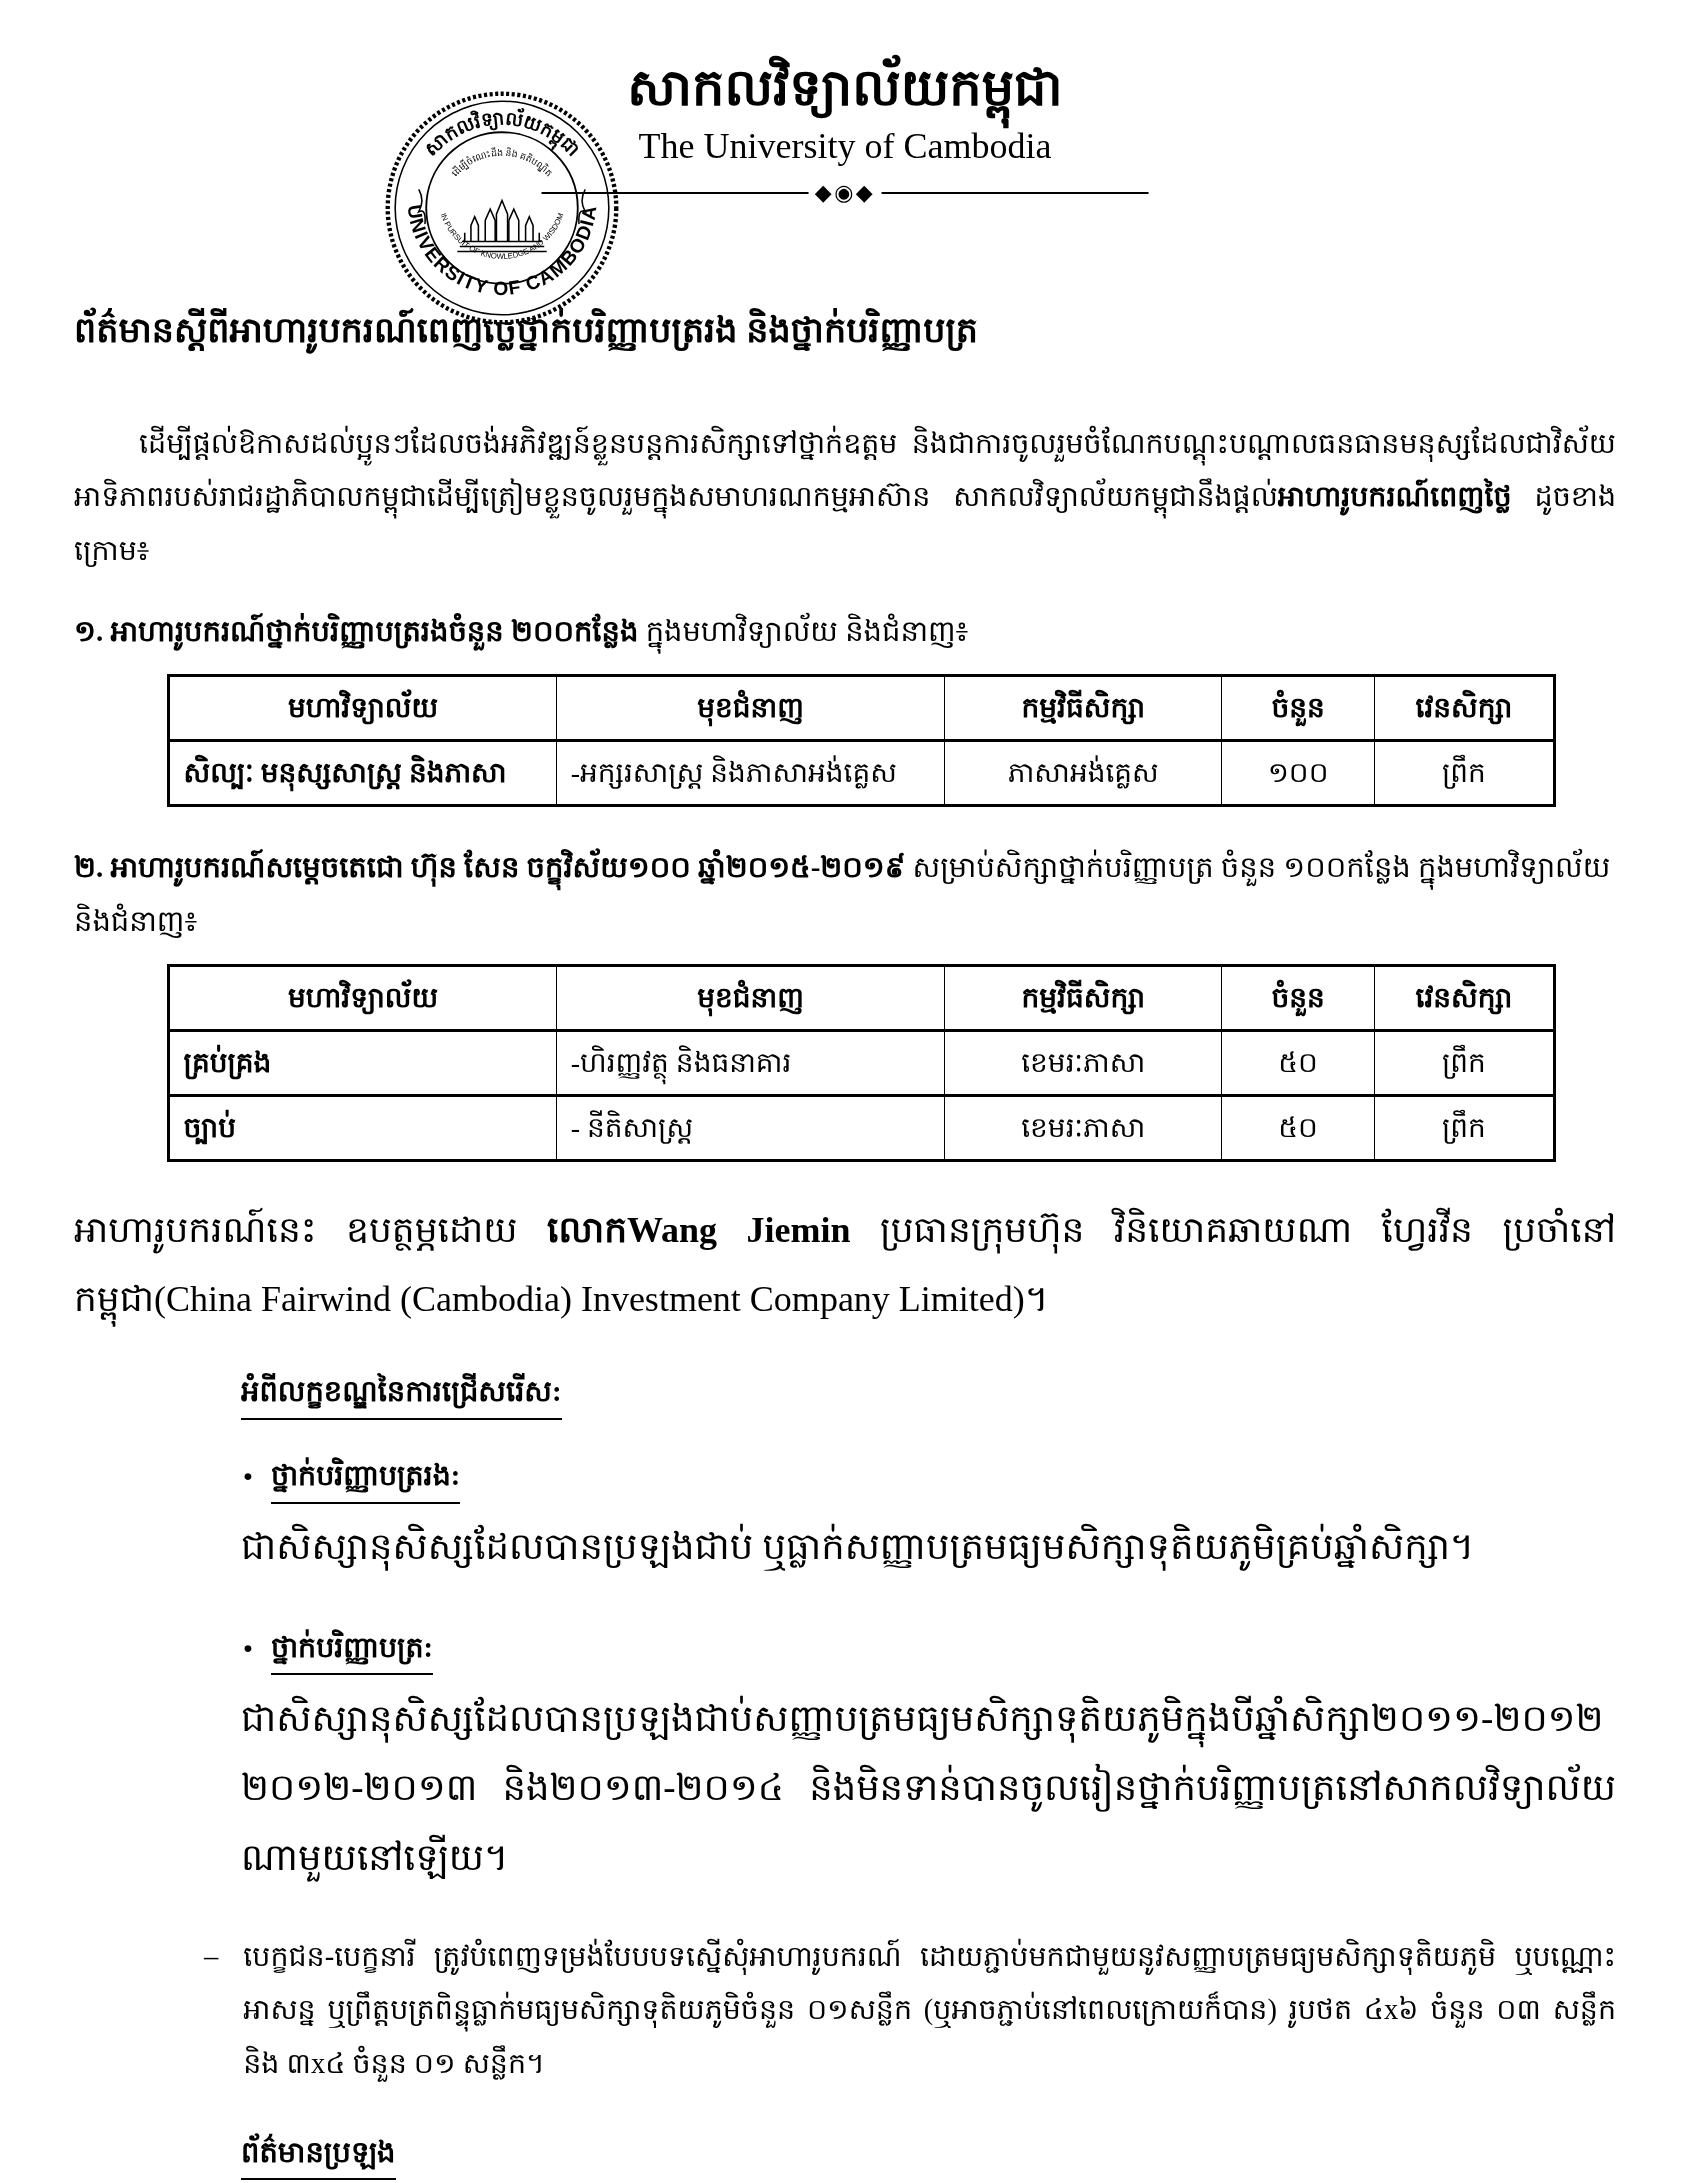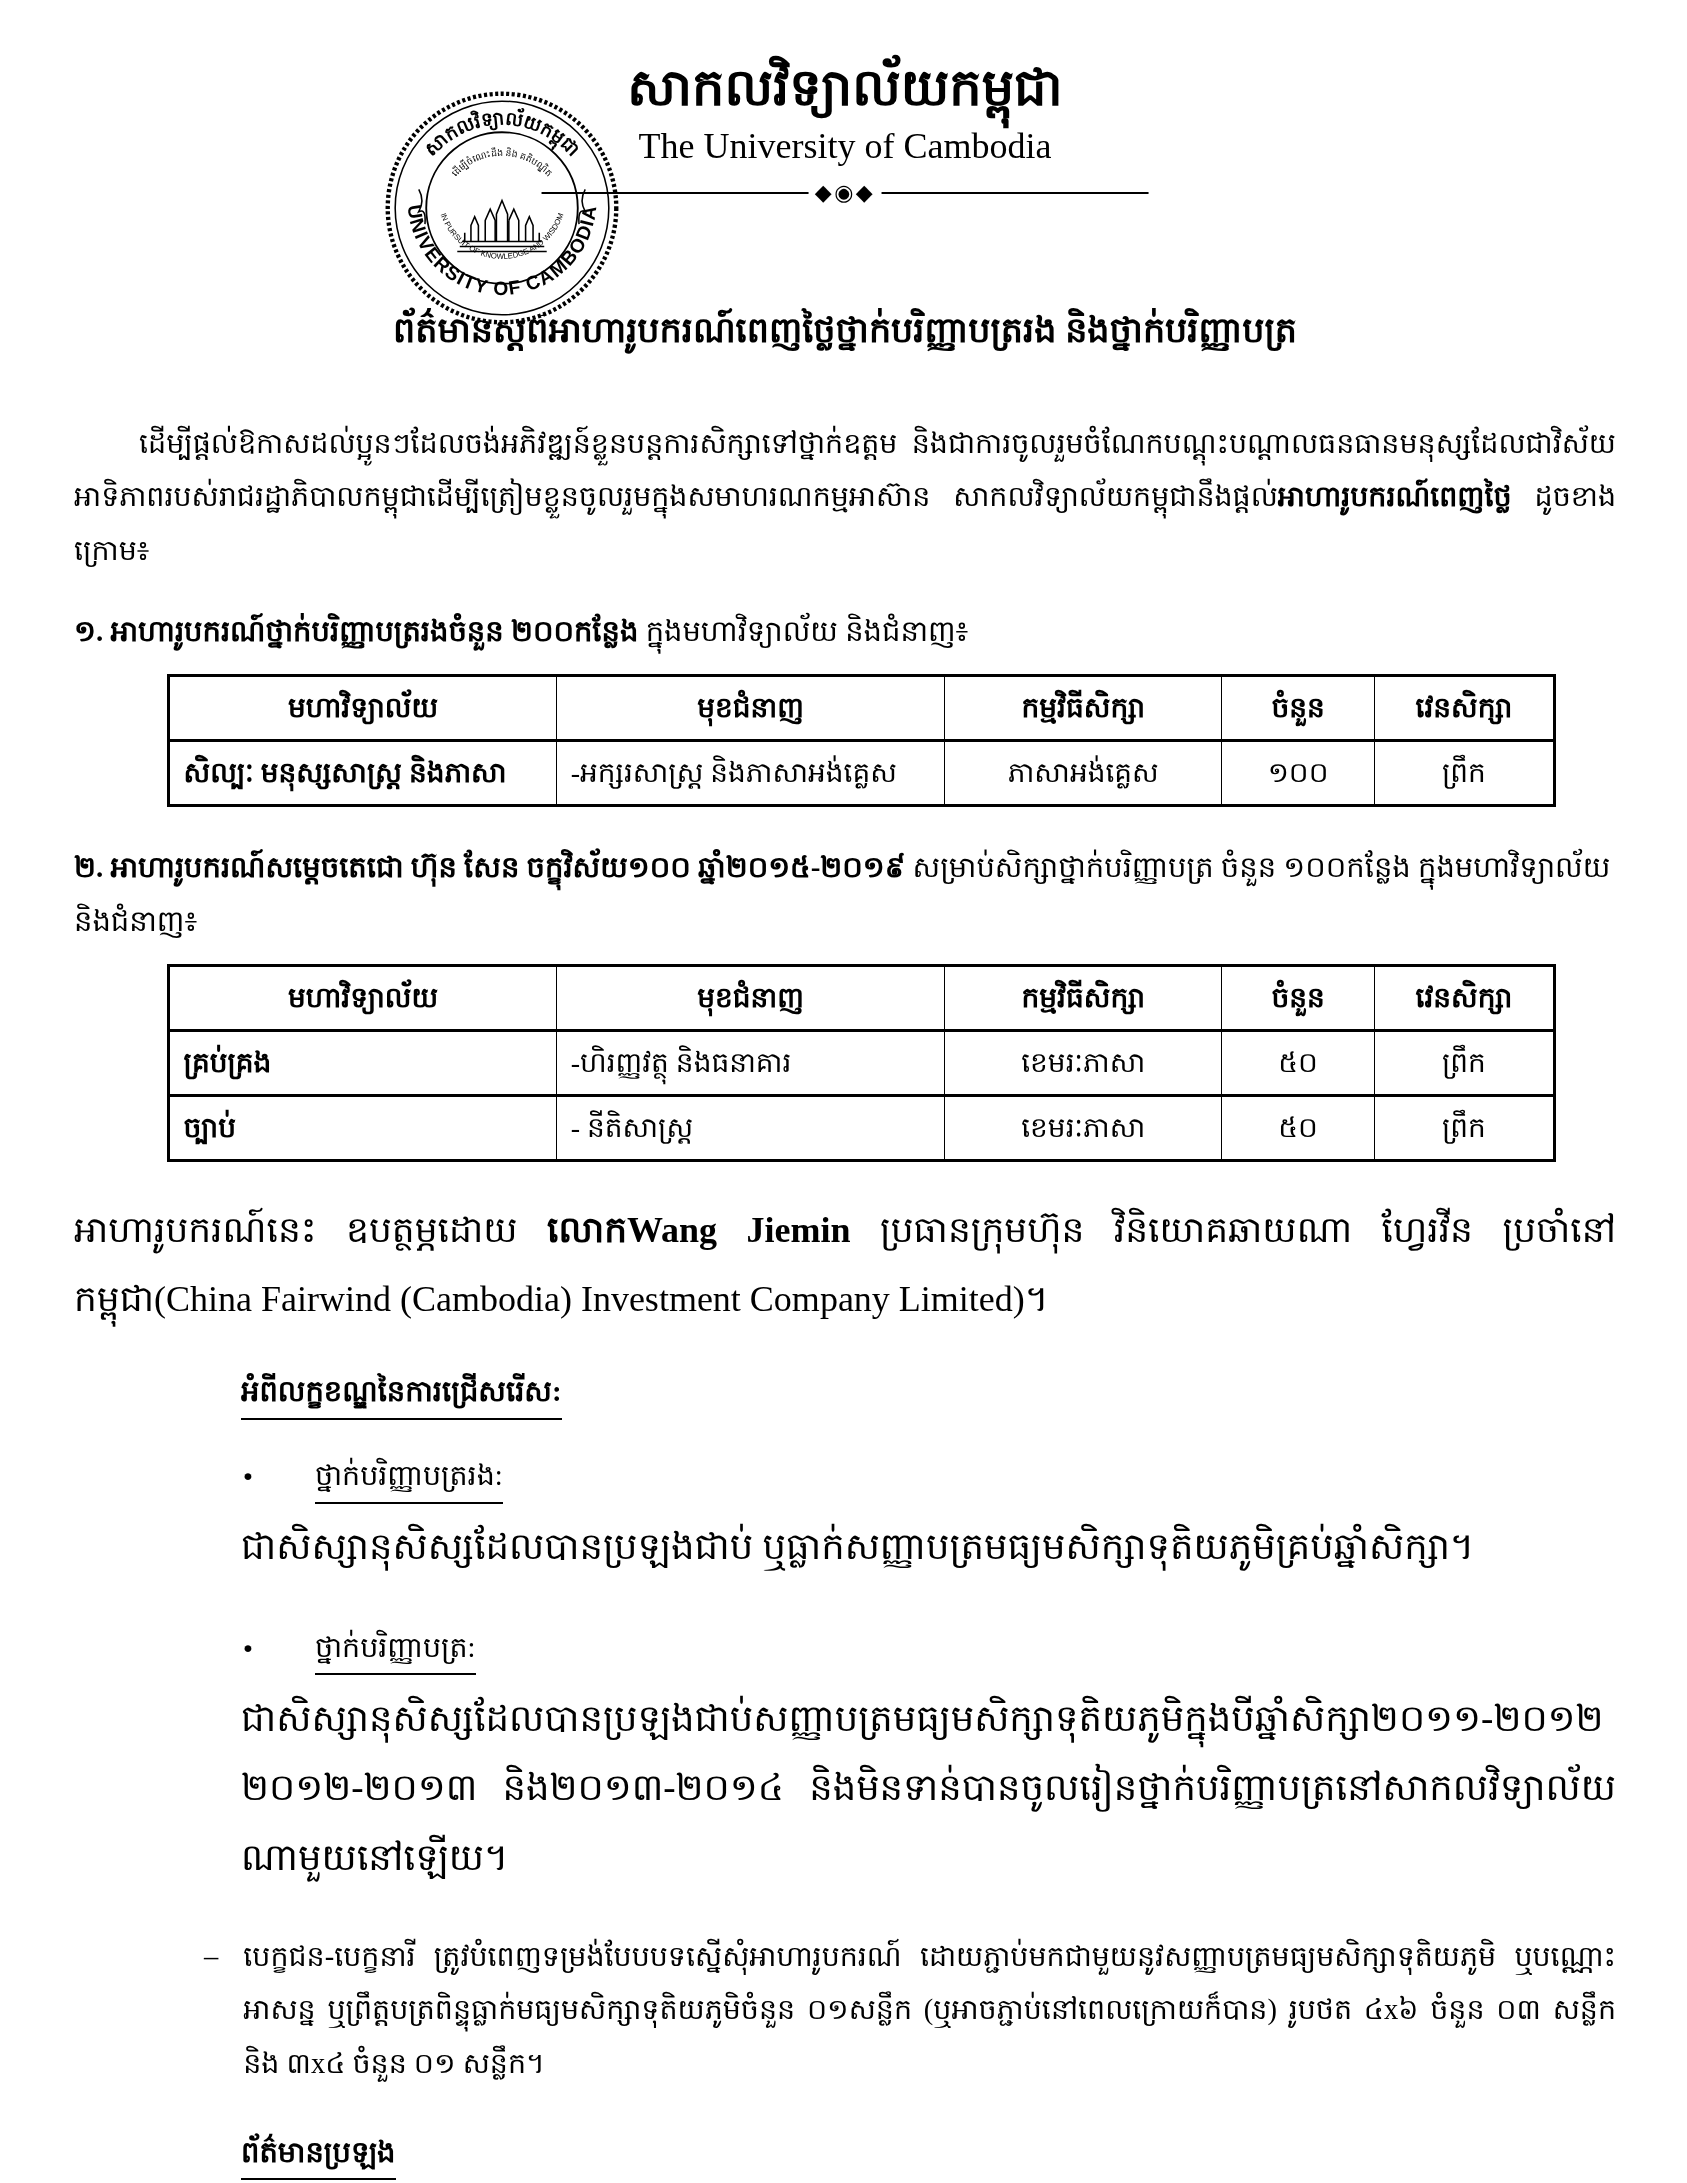--- a/index.html
+++ b/index.html
@@ -12,40 +12,40 @@
   
   header{position:relative;height:260px;}
   .logo{position:absolute;left:310px;top:56px;width:236px;height:236px;}
   .header-center{position:absolute;left:50%;top:25px;transform:translateX(-50%);text-align:center;white-space:nowrap;}
   .kh-name{font-size:51px;font-weight:bold;line-height:1.15;}
   .en-name{font-size:36px;margin-top:7px;}
   .divider{display:flex;align-items:center;justify-content:center;margin-top:13.6px;}
   .divider .hline{width:267px;height:1.9px;background:#000;}
   .divider .ornament{font-size:22px;padding:0 6.2px;letter-spacing:2.5px;font-family:"DejaVu Sans",sans-serif;}
   
-  .doc-title{font-size:35px;font-weight:bold;text-align:center;margin:11px 0 59px;line-height:1.5;}
+  .doc-title{font-size:35px;font-weight:bold;margin:11px 0 59px;line-height:1.5;}
   
   .intro{font-size:28.5px;line-height:1.88;text-align:justify;text-indent:65px;margin:0 0 28px;}
   .sec-head{font-size:29px;line-height:1.85;margin:22px 0 15.5px;}
   
   table{border-collapse:collapse;margin:12.4px 0 34px 93px;width:1389px;font-size:28px;border:3.7px solid #000;table-layout:fixed;}
   th,td{border:1.9px solid #000;padding:10px 13.6px;line-height:1.5;}
   thead th{border-bottom:3.7px solid #000;font-weight:bold;text-align:center;}
   tbody td{border-top:3.1px solid #000;}
   tbody td:nth-child(1){font-weight:bold;text-align:left;}
   tbody td:nth-child(2){text-align:left;}
   tbody td:nth-child(3),tbody td:nth-child(4),tbody td:nth-child(5){text-align:center;}
   .sponsor{font-size:36px;line-height:1.9;text-align:justify;margin:3.1px 0 34px;}
   
   .criteria{padding-left:167px;}
   .u{border-bottom:2.5px solid #000;padding-bottom:2.5px;}
   .crit-head{display:inline-block;font-weight:bold;font-size:29px;margin:6.2px 0 25px;}
   .bullet-item{display:flex;align-items:baseline;gap:16px;font-size:28.5px;margin:12.4px 0 8.7px;}
   .bullet{font-size:23.6px;font-family:"DejaVu Sans",sans-serif;}
-  .b-title{font-weight:normal;margin-left:44px;}
+  .b-title{font-weight:bold;}
   .crit-text{font-size:37px;line-height:1.88;text-align:justify;margin:0 0 47px;}
   .crit-text.last{margin-bottom:37px;}
   
   .dash-block{display:flex;gap:25px;padding-left:130px;font-size:28.5px;line-height:1.88;margin:6.2px 0 37px;}
   .dash-block .txt{text-align:justify;}
   
   .exam{padding-left:130px;}
   .exam-head{display:inline-block;font-weight:bold;font-size:29px;margin:6.2px 0 12.4px 37px;}
   .exam-item{display:flex;gap:27px;font-size:28.5px;line-height:1.8;margin:13.6px 0;}
 </style>

